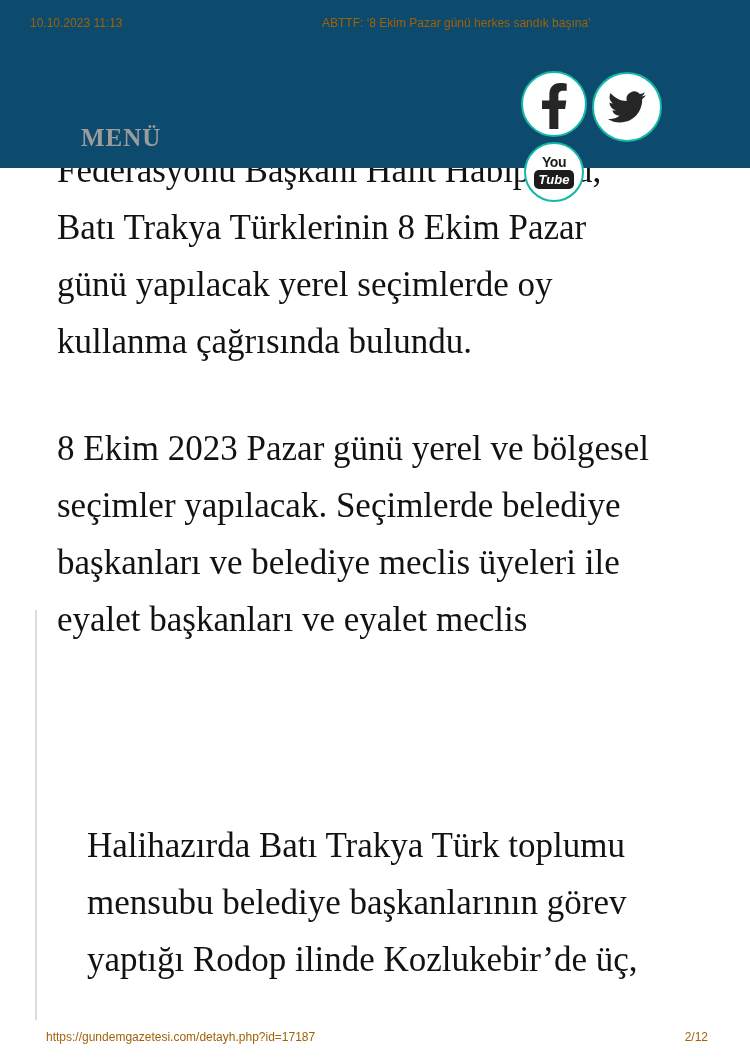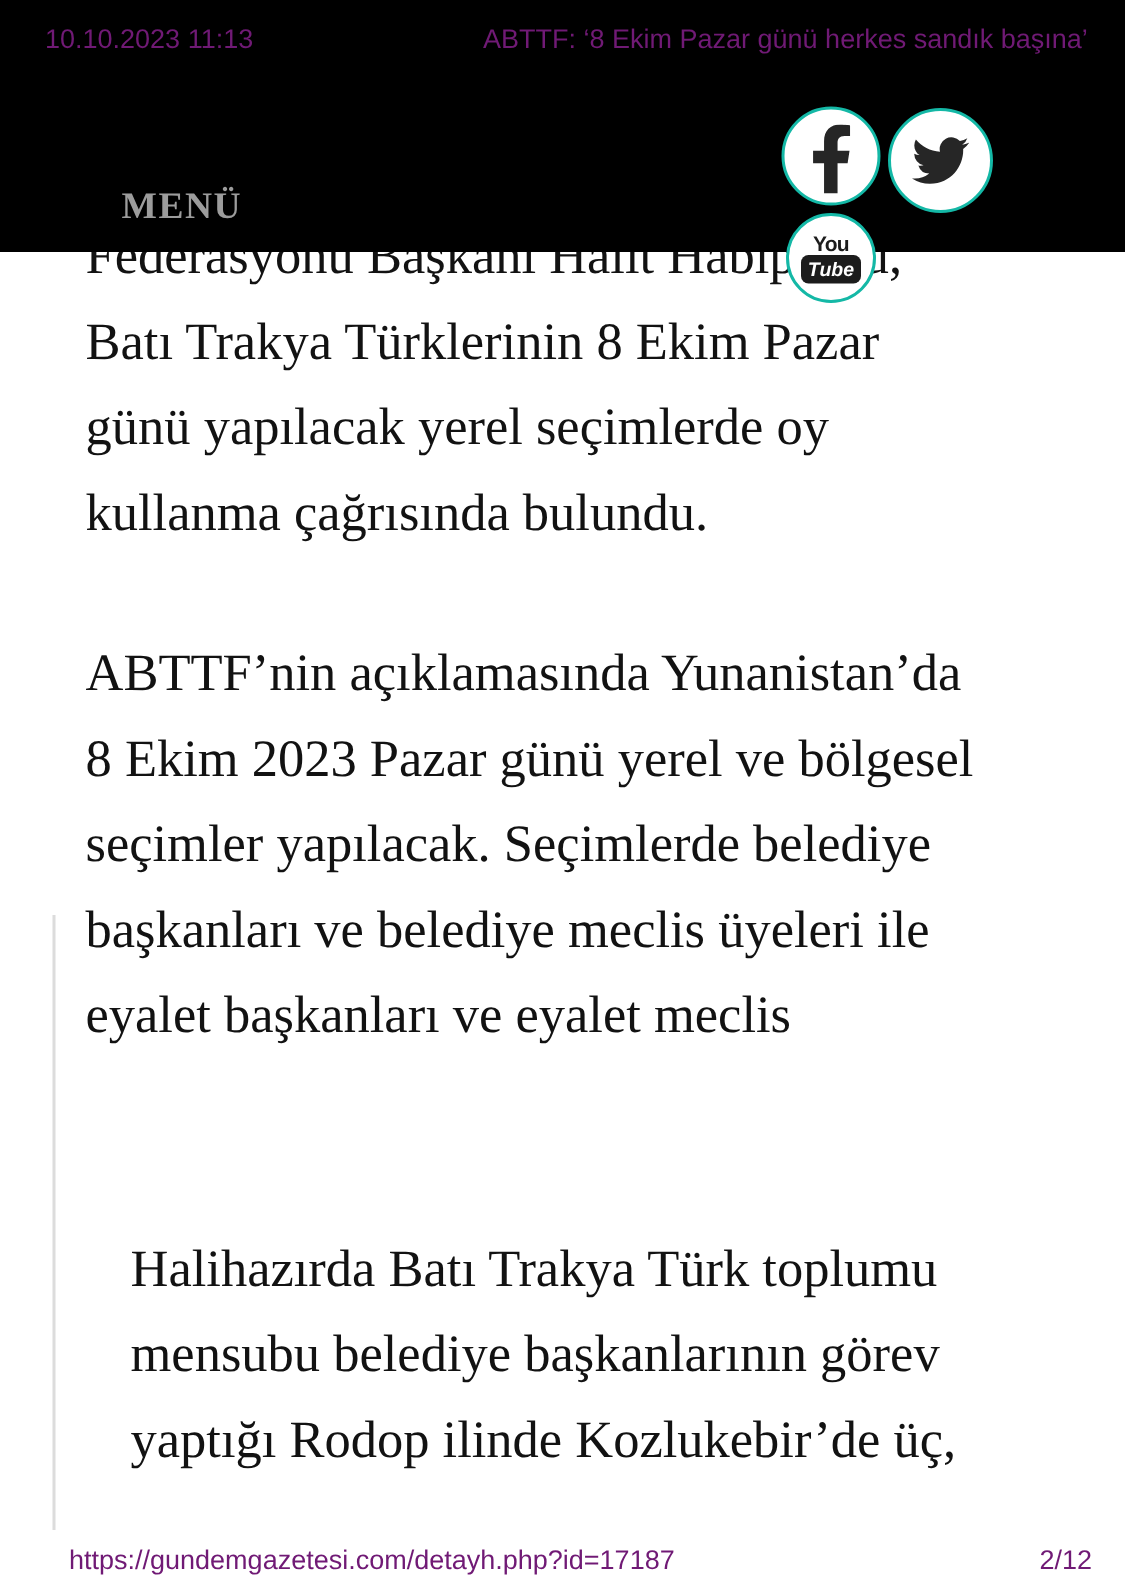--- a/index.html
+++ b/index.html
@@ -8,29 +8,29 @@
     width: 750px;
     height: 1062px;
     background: #ffffff;
     overflow: hidden;
     font-family: "Liberation Sans", sans-serif;
   }
 
   
   .print-meta {
     position: absolute;
-    font-size: 18px;
-    color: #701a75;
+    font-size: 12px;
+    color: #a16207;
     white-space: nowrap;
     z-index: 6;
   }
   .ph-date  { left: 30px; top: 16px; }
   .ph-title { left: 322px; top: 16px; }
   .pf-url   { left: 46px; top: 1030px; }
-  .pf-page  { right: 22px; top: 1030px; text-align: right; }
+  .pf-page  { right: 42px; top: 1030px; text-align: right; }
 
   
   .article { position: absolute; left: 0; top: 0; width: 750px; z-index: 1; }
   .para {
     position: absolute;
     left: 57px;
     width: 680px;
     font-family: "Liberation Serif", serif;
     font-size: 35px;
     line-height: 57px;
@@ -51,21 +51,21 @@
     background: #dcdcdc;
     z-index: 1;
   }
 
   
   .site-header {
     position: absolute;
     left: 0; top: 0;
     width: 750px;
     height: 168px;
-    background: #000000;
+    background: #0c4a6e;
     z-index: 2;
   }
   .menu-button {
     position: absolute;
     left: 81px;
     top: 124px;
     font-family: "Liberation Serif", serif;
     font-weight: bold;
     font-size: 25px;
     letter-spacing: 1px;
@@ -122,21 +122,20 @@
   <div class="print-meta ph-title">ABTTF: ‘8 Ekim Pazar günü herkes sandık başına’</div>
 
   <div class="article">
     <div class="para para-1">
       <div>Federasyonu Başkanı Halit Habipoğlu,</div>
       <div>Batı Trakya Türklerinin 8 Ekim Pazar</div>
       <div>günü yapılacak yerel seçimlerde oy</div>
       <div>kullanma çağrısında bulundu.</div>
     </div>
     <div class="para para-2">
-      <div>ABTTF’nin açıklamasında Yunanistan’da</div>
       <div>8 Ekim 2023 Pazar günü yerel ve bölgesel</div>
       <div>seçimler yapılacak. Seçimlerde belediye</div>
       <div>başkanları ve belediye meclis üyeleri ile</div>
       <div>eyalet başkanları ve eyalet meclis</div>
     </div>
     <div class="para para-3">
       <div>Halihazırda Batı Trakya Türk toplumu</div>
       <div>mensubu belediye başkanlarının görev</div>
       <div>yaptığı Rodop ilinde Kozlukebir’de üç,</div>
     </div>

